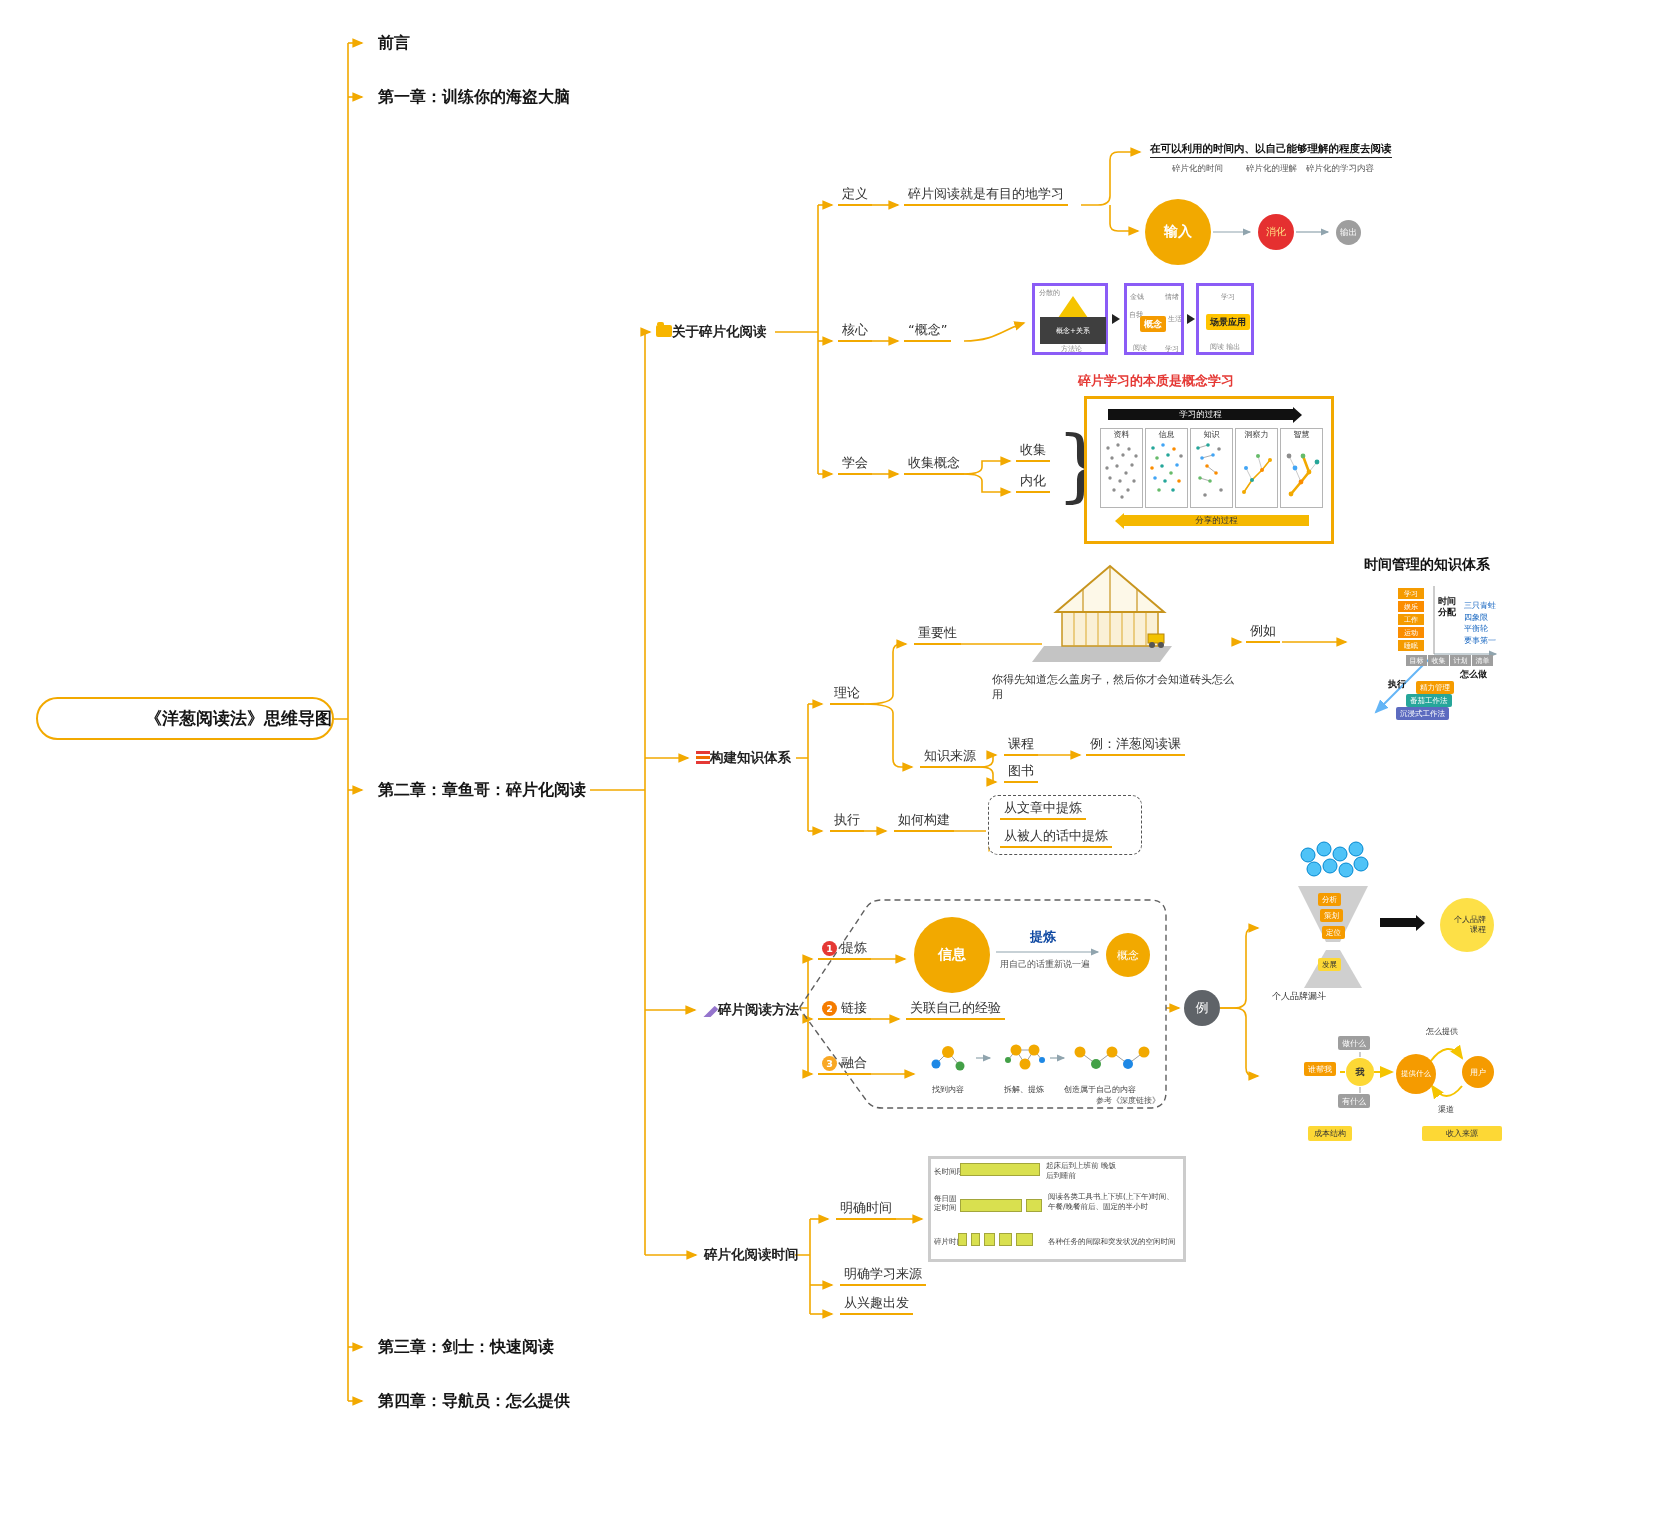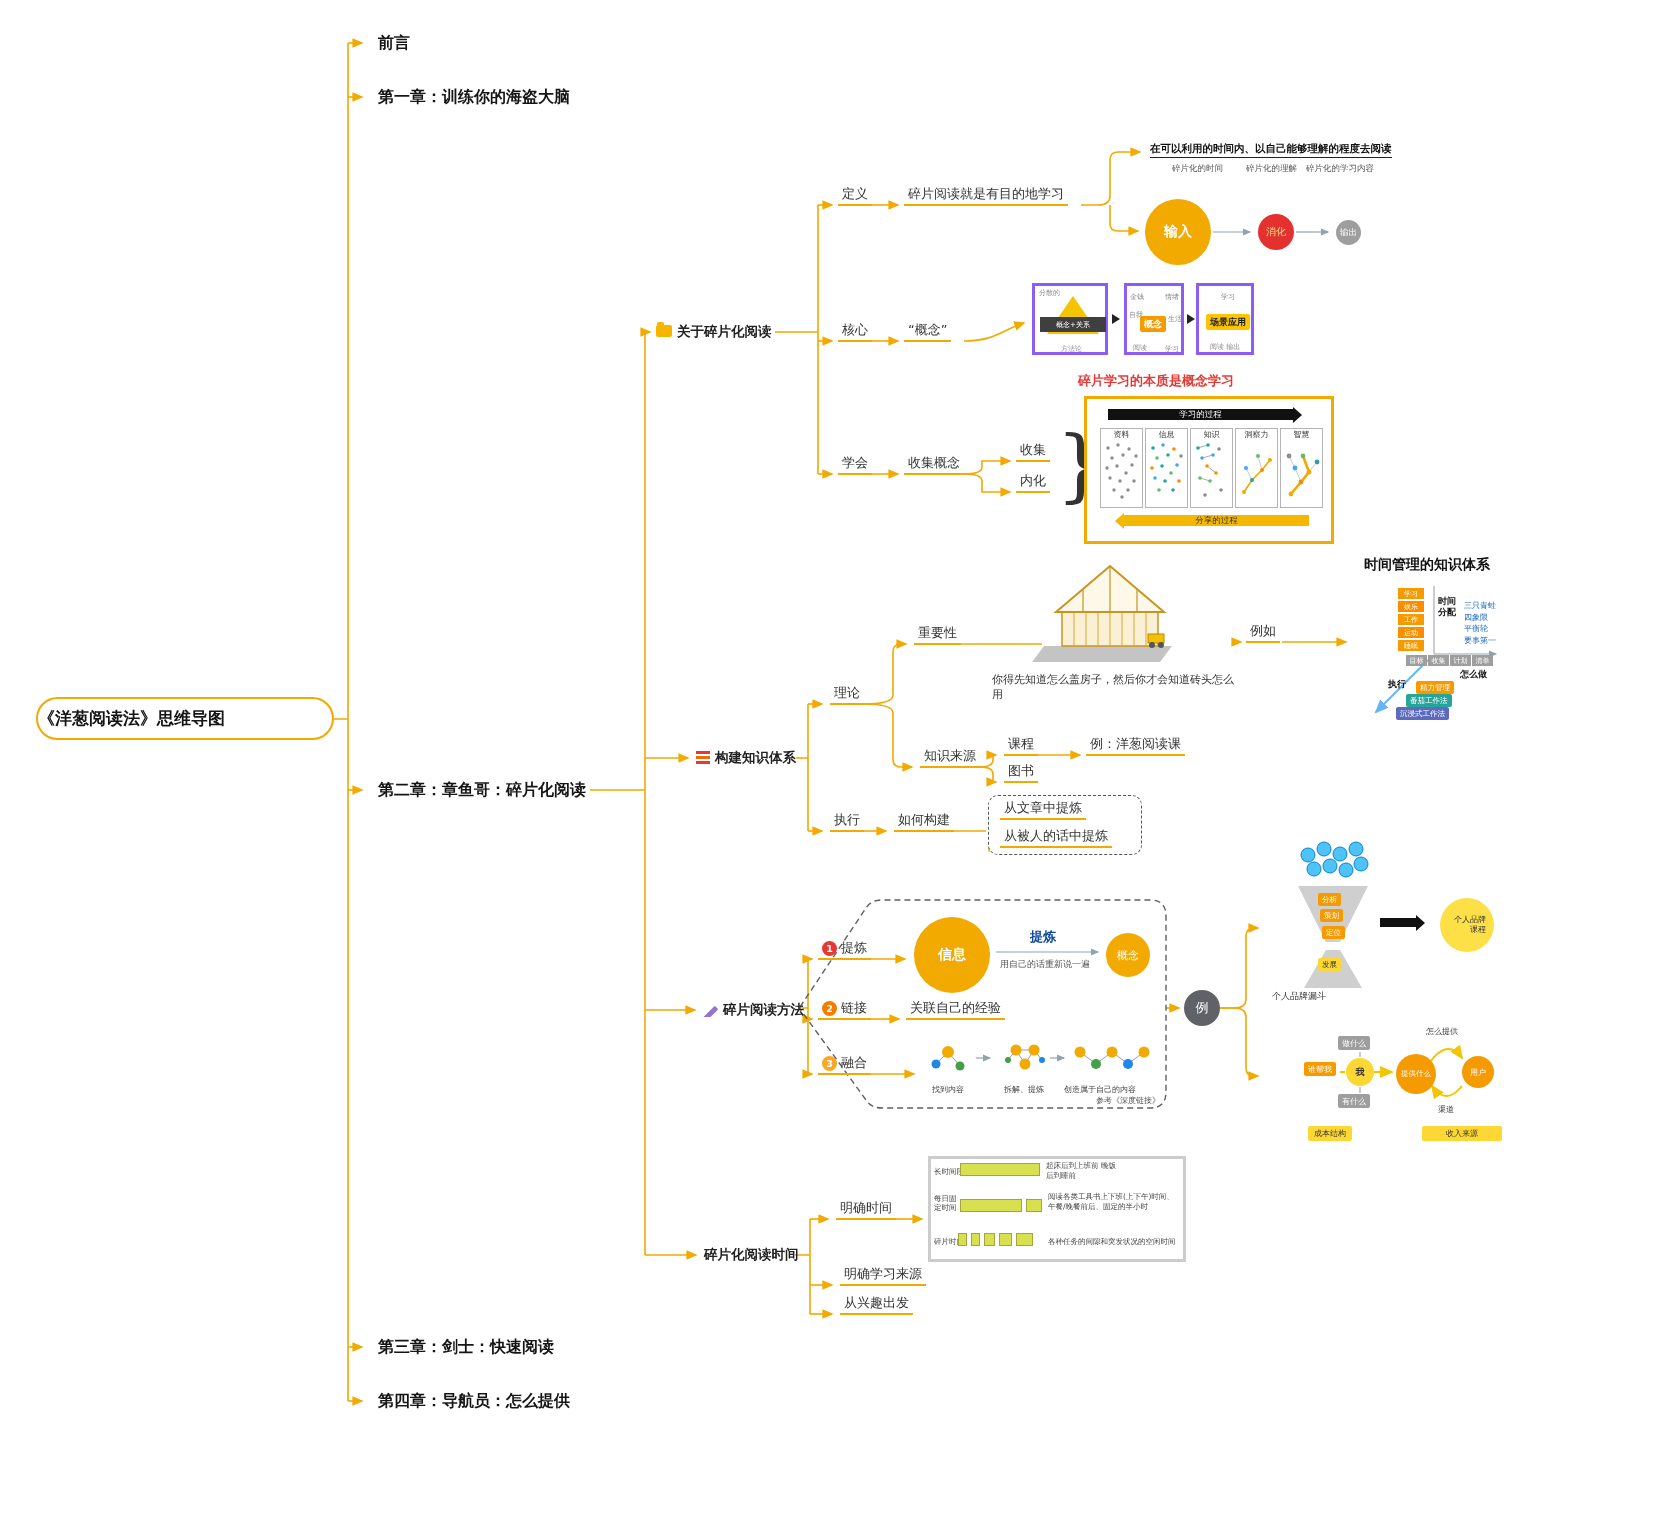--- a/index.html
+++ b/index.html
@@ -1,27 +1,27 @@
 <!DOCTYPE html>
 <html><head>
 <meta charset="utf-8">
 <style>
 *{margin:0;padding:0;box-sizing:border-box}
 body{font-family:"DejaVu Sans","Liberation Sans",sans-serif;background:#fff}
 #canvas{position:relative;width:1654px;height:1519px;background:#fff;overflow:hidden}
 #links{position:absolute;left:0;top:0}
 .ch{position:absolute;font-size:16px;font-weight:bold;color:#151515;white-space:nowrap;line-height:18px}
-.b2{position:absolute;display:flex;align-items:center;gap:5px;font-size:13.5px;font-weight:600;color:#222;white-space:nowrap;line-height:18px}
+.b2{position:absolute;display:flex;align-items:center;font-size:13.5px;font-weight:600;color:#222;white-space:nowrap;line-height:18px}
 .n{position:absolute;font-size:13px;color:#333;white-space:nowrap;line-height:18px;height:21px;padding:0 4px 1px;border-bottom:2px solid #F2A900}
 .t{position:absolute;white-space:nowrap;color:#333}
 .wrap{white-space:normal}
 .item{position:absolute;display:flex;align-items:center;gap:4px;font-size:13px;color:#333;height:20px;padding:0 4px 2px;border-bottom:2px solid #F2A900}
 .badge{width:15px;height:15px;border-radius:50%;color:#fff;font-size:9.5px;font-weight:bold;display:inline-flex;align-items:center;justify-content:center;flex:none}
 .circle{position:absolute;border-radius:50%;display:flex;align-items:center;justify-content:center;text-align:right}
-.root-node{position:absolute;left:36px;top:697px;width:298px;height:43px;border:2.5px solid #F2A900;border-radius:22px;background:#fff;display:flex;align-items:center;justify-content:flex-start;font-size:17px;font-weight:bold;color:#151515}
+.root-node{position:absolute;left:36px;top:697px;width:298px;height:43px;border:2.5px solid #F2A900;border-radius:22px;background:#fff;display:flex;align-items:center;justify-content:flex-end;font-size:17px;font-weight:bold;color:#151515}
 .folder{width:16px;height:12px;background:#F7B500;border-radius:2px;position:relative;flex:none}
 .folder::before{content:"";position:absolute;top:-3px;left:1px;width:7px;height:3px;background:#F7B500;border-radius:2px 2px 0 0}
 .layers{width:14px;height:13px;flex:none;background:linear-gradient(180deg,#E53935 0 3px,#fff 3px 5px,#EF6C00 5px 8px,#fff 8px 10px,#E53935 10px 13px)}
 .pencil{width:15px;height:15px;flex:none;position:relative;overflow:hidden}
 .pencil::before{content:"";position:absolute;left:-1px;top:9px;width:17px;height:5px;background:#9575CD;border-radius:1px;transform:rotate(-45deg)}
 .box{position:absolute;border:3px solid #8b5cf6;background:#fff}
 .mini{position:absolute;font-size:7px;color:#8a8a8a;white-space:nowrap}
 .chip{position:absolute;font-size:7.5px;color:#fff;padding:1.5px 4px;border-radius:2px;white-space:nowrap}
 .panel{position:absolute;width:43px;height:80px;border:1px solid #b5b5b5;background:#fff;text-align:center}
 .panel .hd{font-size:8px;color:#333;line-height:11px;display:block}
@@ -218,21 +218,21 @@
 <div class="t" style="left:1172px;top:163px;font-size:8.5px;color:#555">碎片化的时间</div>
 <div class="t" style="left:1246px;top:163px;font-size:8.5px;color:#555">碎片化的理解</div>
 <div class="t" style="left:1306px;top:163px;font-size:8.5px;color:#555">碎片化的学习内容</div>
 <div class="circle" style="left:1145px;top:199px;width:66px;height:66px;background:#F2A900;color:#fff;font-size:14px;font-weight:bold">输入</div>
 <div class="circle" style="left:1258px;top:214px;width:36px;height:36px;background:#E53030;color:#FFE082;font-size:10px">消化</div>
 <div class="circle" style="left:1336px;top:220px;width:25px;height:25px;background:#9E9E9E;color:#fff;font-size:8.5px">输出</div>
 
 <div class="box" style="left:1032px;top:283px;width:76px;height:72px">
   <div class="mini" style="left:4px;top:2px">分散的</div>
   <div style="position:absolute;left:12px;top:10px;width:0;height:0;border-left:26px solid transparent;border-right:26px solid transparent;border-bottom:38px solid #F5C400"></div>
-  <div style="position:absolute;left:5px;top:31px;width:66px;height:15px;background:#3f3f3f;color:#fff;font-size:7px;display:flex;align-items:center;justify-content:center">概念+关系</div>
+  <div style="position:absolute;left:5px;top:31px;width:66px;height:27px;background:#3f3f3f;color:#fff;font-size:7px;display:flex;align-items:center;justify-content:center">概念+关系</div>
   <div class="mini" style="left:26px;top:58px">方法论</div>
 </div>
 <div class="tri-r" style="left:1112px;top:314px"></div>
 <div class="box" style="left:1124px;top:283px;width:60px;height:72px">
   <div class="mini" style="left:3px;top:6px">金钱</div>
   <div class="mini" style="left:38px;top:6px">情绪</div>
   <div class="mini" style="left:2px;top:24px">自我</div>
   <div class="mini" style="left:41px;top:28px">生活</div>
   <div class="mini" style="left:6px;top:57px">阅读</div>
   <div class="mini" style="left:38px;top:58px">学习</div>

